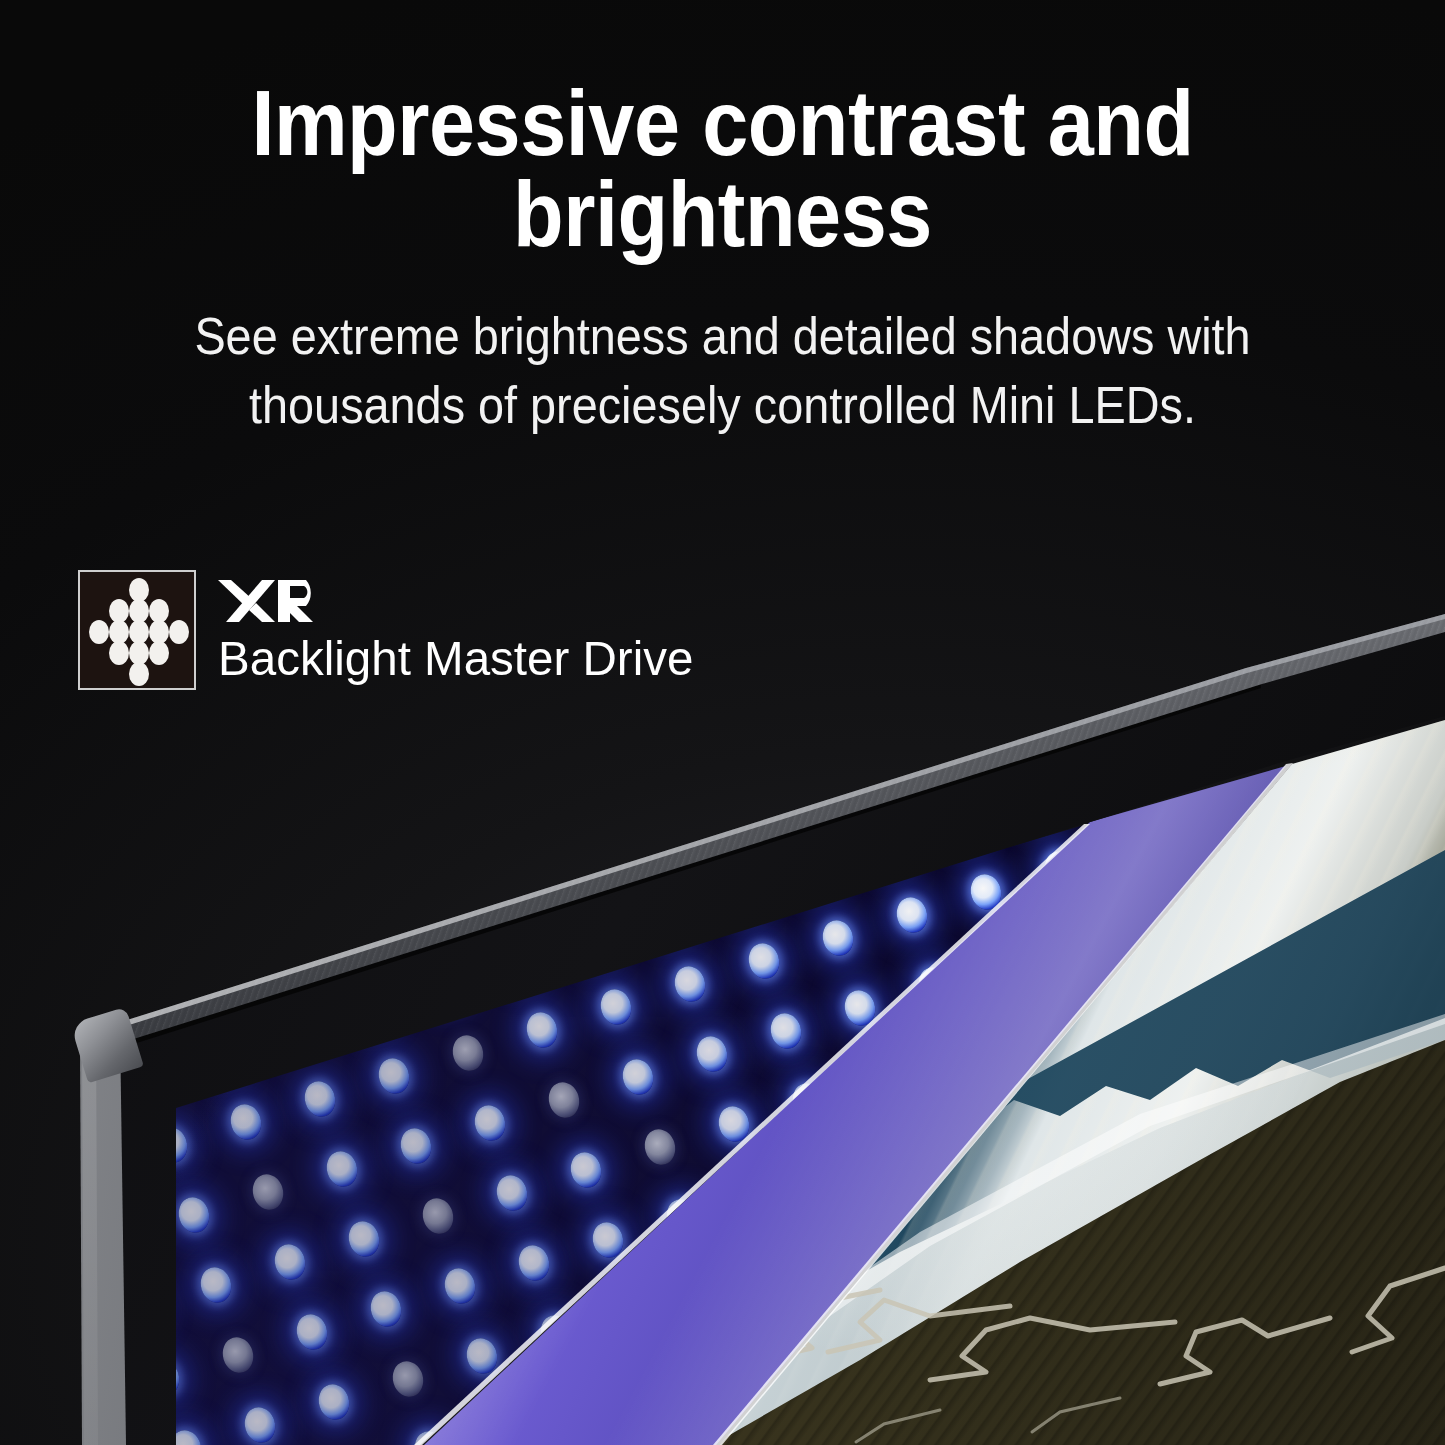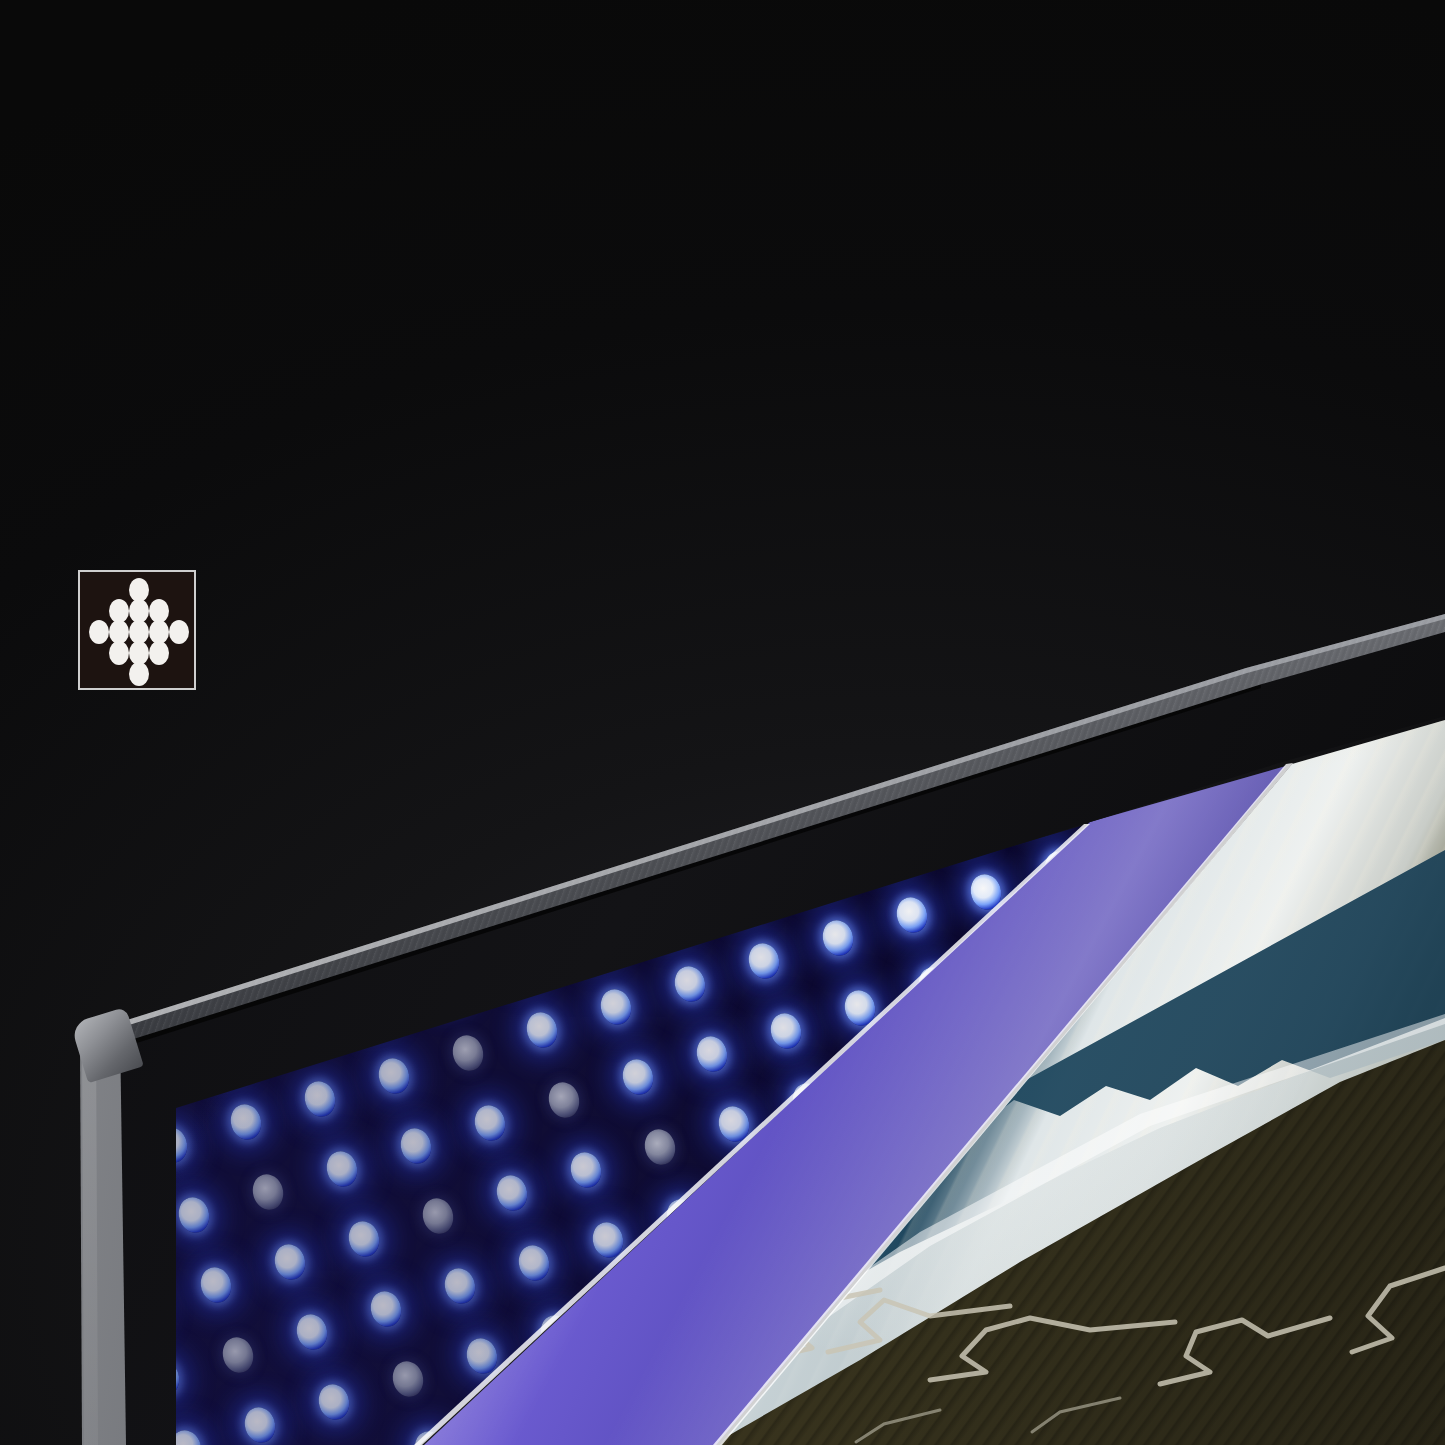--- a/index.html
+++ b/index.html
@@ -448,34 +448,53 @@
 
     <div class="bezel-inner"></div>
     <div class="bezel-gap"></div>
     <div class="bezel-top"></div>
     <div class="bezel-hl"></div>
     <div class="bezel-side"></div>
     <div class="bezel-side-hl"></div>
     <div class="bezel-corner"></div>
   </div>
 
+  <div class="copy">
+    <h1 class="headline">Impressive contrast and brightness</h1>
+    <p class="subhead">See extreme brightness and detailed shadows with thousands of preciesely controlled Mini LEDs.</p>
+  </div>
 
   <div class="badgerow">
     <div class="badgebox">
       <div class="dots" id="dots">
           <i style="left: 49px; top: 6px;"></i>
           <i style="left: 29px; top: 27px;"></i>
           <i style="left: 49px; top: 27px;"></i>
           <i style="left: 69px; top: 27px;"></i>
           <i style="left: 9px; top: 48px;"></i>
           <i style="left: 29px; top: 48px;"></i>
           <i style="left: 49px; top: 48px;"></i>
           <i style="left: 69px; top: 48px;"></i>
           <i style="left: 89px; top: 48px;"></i>
           <i style="left: 29px; top: 69px;"></i>
           <i style="left: 49px; top: 69px;"></i>
           <i style="left: 69px; top: 69px;"></i>
           <i style="left: 49px; top: 90px;"></i>
         </div>
     </div>
+    <div class="logotext">
+      <span class="xr">
+        <svg viewBox="0 0 128 46" aria-hidden="true">
+          <g fill="#ffffff">
+
+            <polygon points="0,2 13,2 34,21 27,28"></polygon>
+            <polygon points="31,32 38,25 57,44 44,44"></polygon>
+            <polygon points="44,2 57,2 21,44 8,44"></polygon>
+
+            <path d="M60,2 h28 a20,20 0 0 1 0,26 h-9 l16,16 h-14 l-16,-16 v-8 h21 a7,7 0 0 0 0,-12 h-14 v36 h-12 z"></path>
+          </g>
+        </svg>
+      </span>
+      <span class="bmd">Backlight Master Drive</span>
+    </div>
   </div>
 
 </div>
 
 </body></html>

